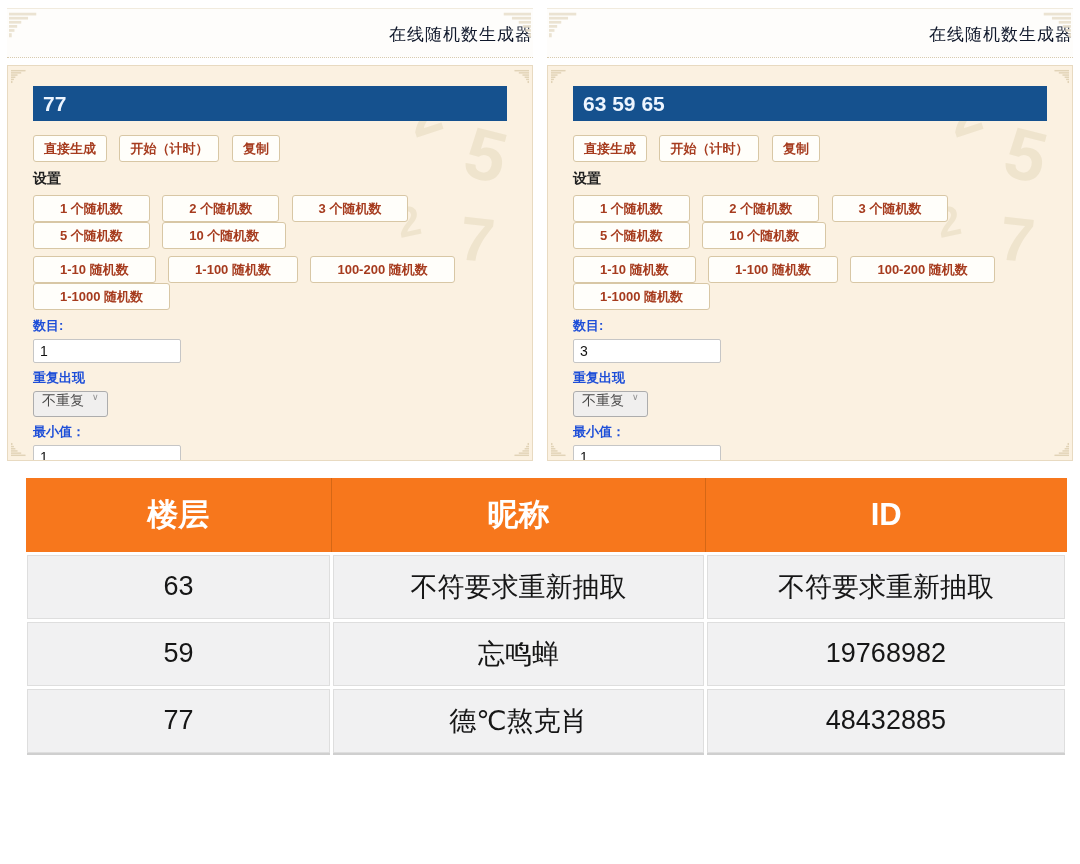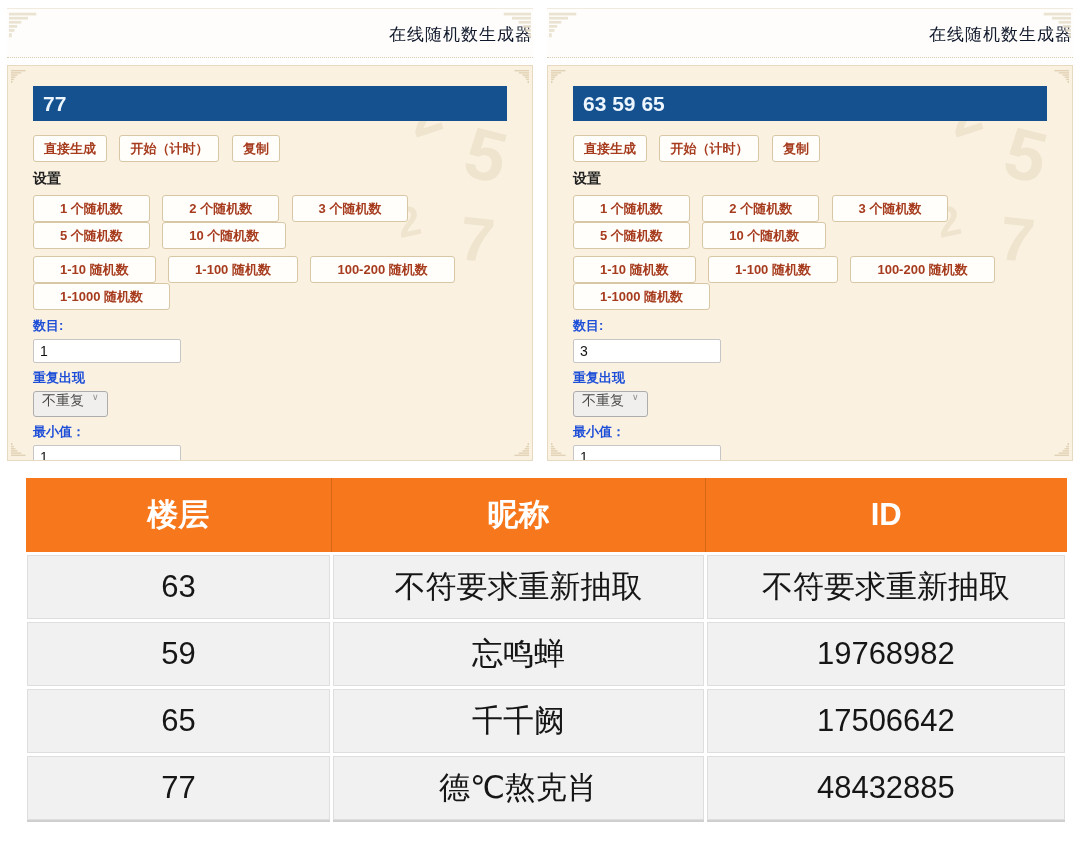--- a/index.html
+++ b/index.html
@@ -62,21 +62,21 @@
   .result-table { position:absolute; top:478px; left:24px; width:1044px;
                   border-collapse:collapse; table-layout:fixed; }
   .result-table col.c1 { width:29.4%; }
   .result-table col.c2 { width:35.9%; }
   .result-table col.c3 { width:34.7%; }
   .result-table th { background:#F7771C; color:#fff; font-size:31px; font-weight:bold;
                      height:75px; text-align:center; }
   .result-table th + th { border-left:1px solid rgba(110,55,0,.25); }
   .result-table td { background:#F1F1F2; border:3px solid #ffffff;
                      box-shadow:inset 0 0 0 1px #DEDEDE;
-                     height:67px; font-size:31px; color:#161616; text-align:center;
+                     height:67px; font-size:27px; color:#161616; text-align:center;
                      overflow:hidden; white-space:nowrap; }
   .result-table tr:last-child td { border-bottom:2px solid #CFCFCF; }
 </style>
 </head>
 <body>
 
 <svg width="0" height="0" style="position:absolute">
   <defs>
     <g id="step-corner" fill="currentColor">
       <rect x="0" y="0" width="20" height="2"></rect>
@@ -256,23 +256,18 @@
       <td>63</td>
       <td>不符要求重新抽取</td>
       <td>不符要求重新抽取</td>
     </tr>
     <tr>
       <td>59</td>
       <td>忘鸣蝉</td>
       <td>19768982</td>
     </tr>
     <tr>
-      <td>65</td>
-      <td>千千阙</td>
-      <td>17506642</td>
-    </tr>
-    <tr>
       <td>77</td>
       <td>德℃熬克肖</td>
       <td>48432885</td>
     </tr>
   </tbody>
 </table>
 
 </body></html>

